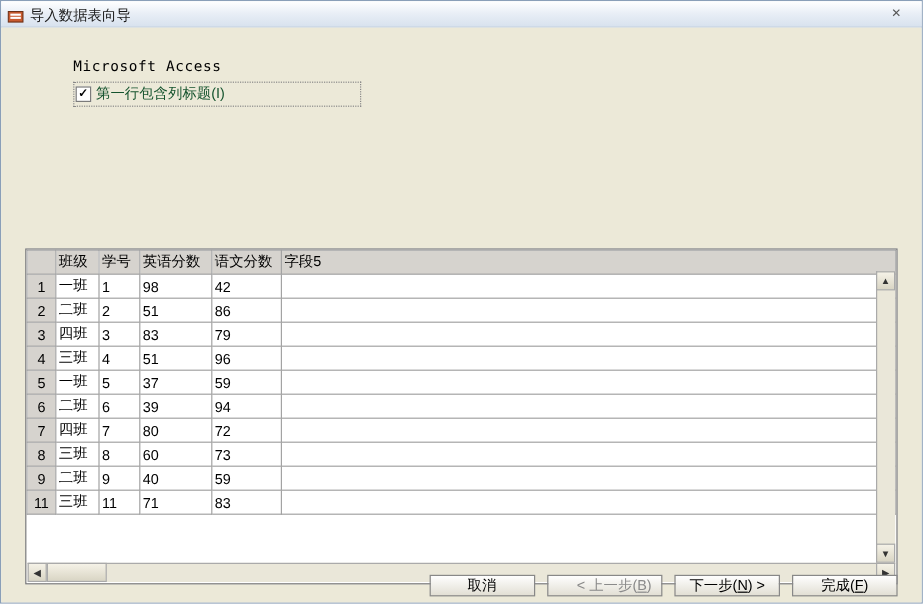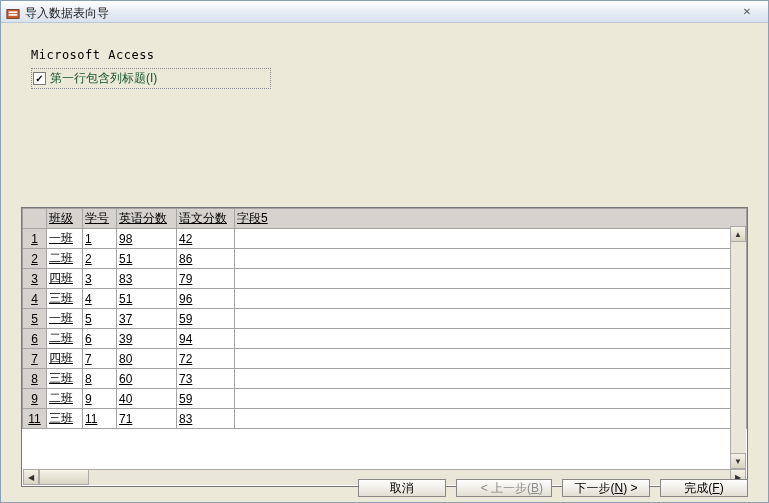--- a/index.html
+++ b/index.html
@@ -56,20 +56,21 @@
     .content {
       position: absolute;
       top: 22px;
       left: 0;
       right: 0;
       bottom: 0;
       background: #ece9d8;
     }
     .intro {
       padding: 25px 30px 0 30px;
+      margin-left: 30px;
     }
     .app-name {
       color: #000;
       margin-bottom: 2px;
       font-family: "MS Sans Serif", SimSun, monospace;
       letter-spacing: 0.5px;
     }
     .instruction {
       color: #000;
       margin-bottom: 6px;
@@ -167,21 +168,20 @@
       width: 50px;
       height: 16px;
       background: linear-gradient(#f5f2e7, #d9d5c4);
       border: 1px solid #aaa;
     }
 
     table.datagrid {
       border-collapse: collapse;
       width: 100%;
       table-layout: fixed;
-      text-decoration: underline;
     }
     .datagrid th, .datagrid td {
       border: 1px solid #a3a3a3;
       padding: 1px 2px;
       font-size: 12px;
       height: 18px;
       text-align: left;
       overflow: hidden;
       white-space: nowrap;
       background: #fff;

